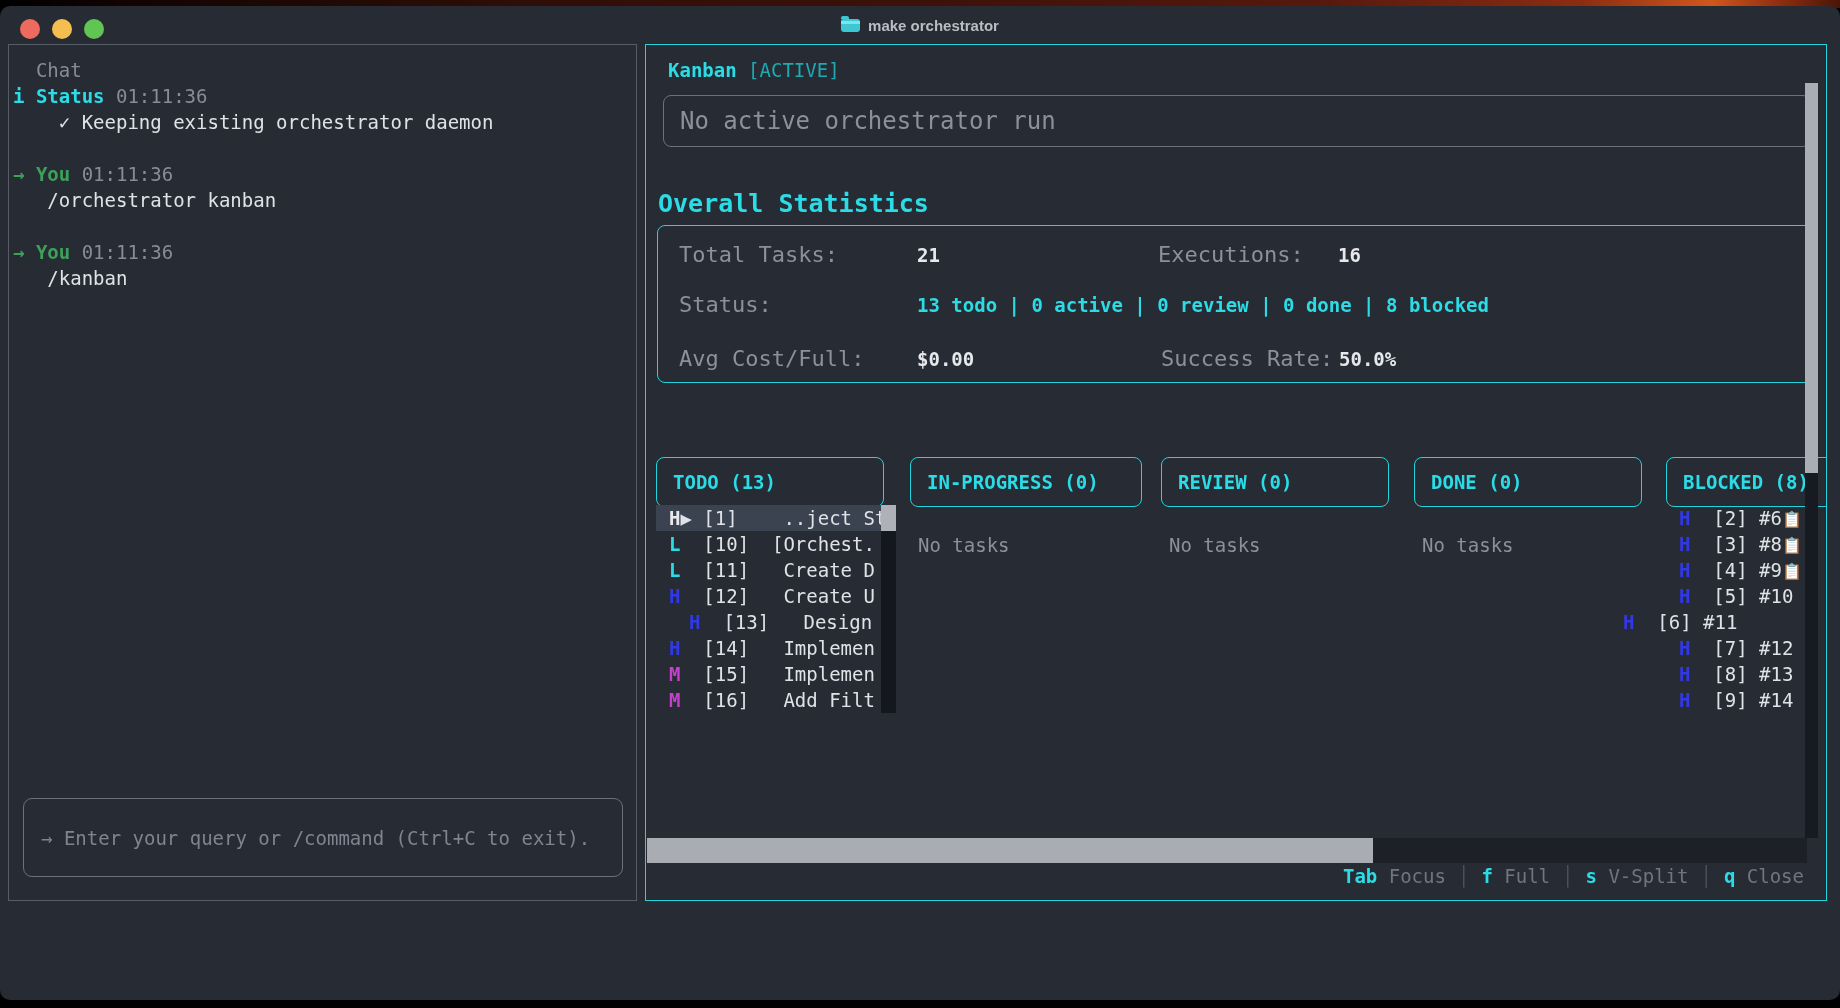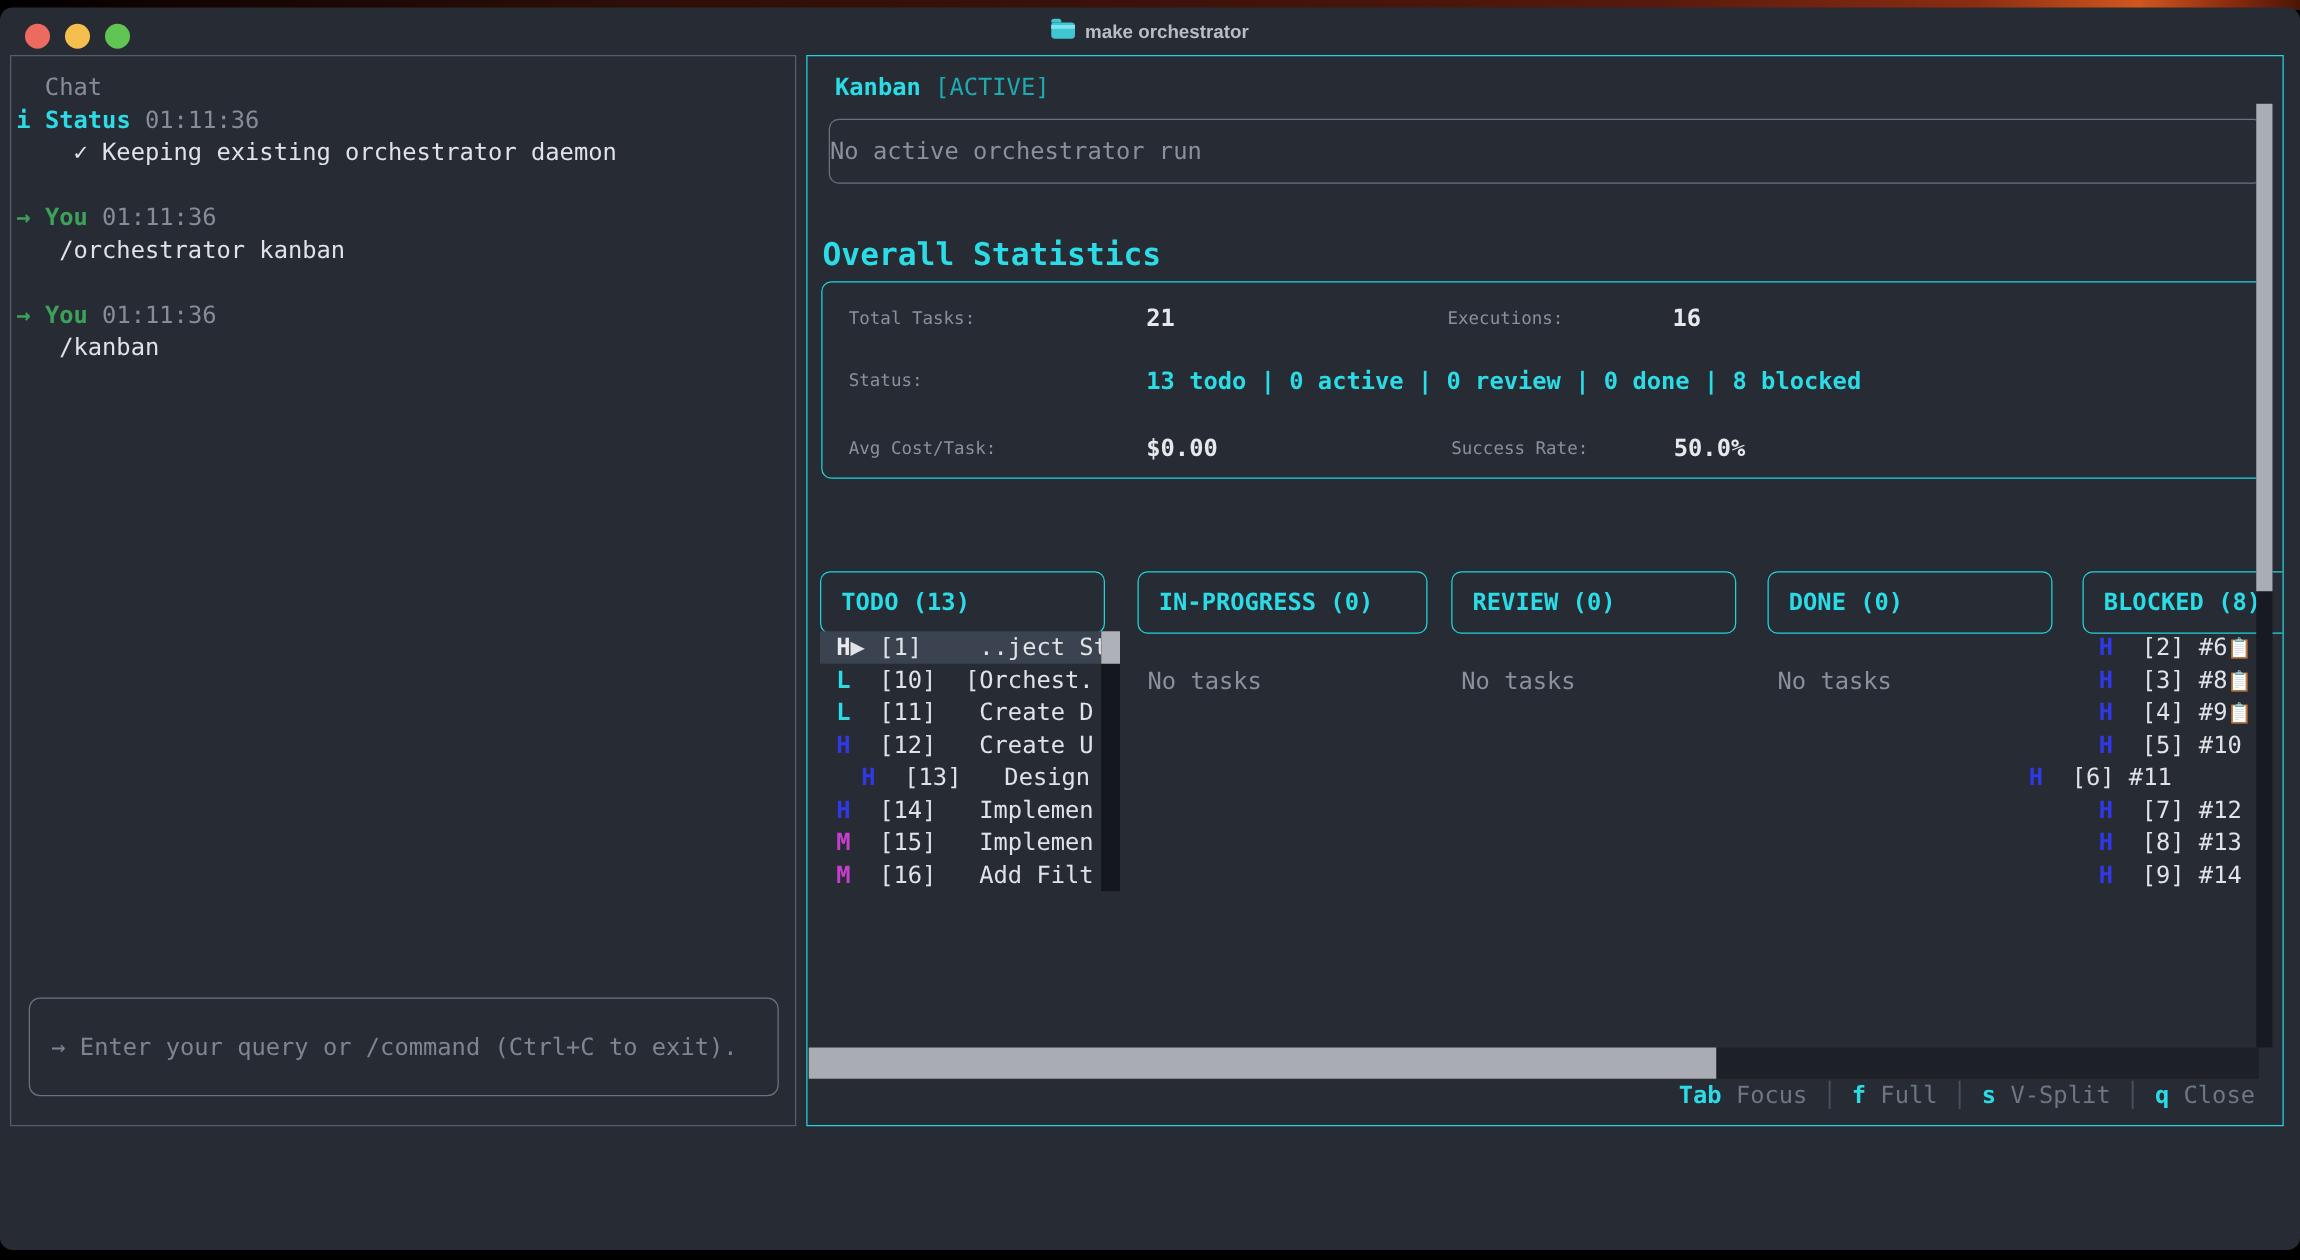--- a/index.html
+++ b/index.html
@@ -42,26 +42,26 @@
     color:#7e8590;font-size:19px;white-space:pre;}
 
   
   .kanban-panel{position:absolute;left:645px;top:38px;width:1182px;height:857px;
     border:1px solid #22d2dc;box-sizing:border-box;overflow:hidden;}
   .kb-title{position:absolute;left:22px;top:12px;font-size:19px;line-height:26px;white-space:pre;}
   .kb-name{color:#2bdce6;font-weight:bold;}
   .kb-tag{color:#1fa9b1;}
   .banner{position:absolute;left:17px;top:50px;width:1148px;height:52px;
     border:1px solid #6b717b;border-radius:8px;box-sizing:border-box;
-    display:flex;align-items:center;color:#8a919c;font-size:19px;}
+    display:flex;align-items:center;padding-left:16px;color:#8a919c;font-size:24px;}
   .stats-h{position:absolute;left:12px;top:146px;font-size:25px;line-height:26px;
     font-weight:bold;color:#2bdce6;}
   .stats-box{position:absolute;left:11px;top:180px;width:1156px;height:158px;
     border:1px solid #22d2dc;border-radius:8px;box-sizing:border-box;}
-  .sl{position:absolute;color:#8a919c;font-size:14px;line-height:26px;white-space:pre;text-align:center;}
+  .sl{position:absolute;color:#8a919c;font-size:22px;line-height:26px;white-space:pre;text-align:center;}
   .sv{position:absolute;color:#e6e8eb;font-size:19px;line-height:26px;font-weight:bold;white-space:pre;}
   .sv-cyan{color:#2bdce6;}
 
   .col-header{position:absolute;top:412px;height:50px;border:1px solid #22d2dc;
     border-radius:8px;box-sizing:border-box;display:flex;align-items:center;
     padding-left:16px;color:#2bdce6;font-weight:bold;font-size:19px;white-space:pre;}
   .task-row{position:absolute;height:26px;font-size:19px;line-height:26px;
     white-space:pre;color:#dfe2e6;overflow:hidden;}
   .task-row.sel{background:#3b4250;}
   .pri{font-weight:bold;}
@@ -114,21 +114,21 @@
 
       <div class="stats-h">Overall Statistics</div>
 
       <div class="stats-box">
         <span class="sl" style="left:21px;top:16px">Total Tasks:</span>
         <span class="sv" style="left:259px;top:16px">21</span>
         <span class="sl" style="left:500px;top:16px">Executions:</span>
         <span class="sv" style="left:680px;top:16px">16</span>
         <span class="sl" style="left:21px;top:66px">Status:</span>
         <span class="sv sv-cyan" style="left:259px;top:66px">13 todo | 0 active | 0 review | 0 done | 8 blocked</span>
-        <span class="sl" style="left:21px;top:120px">Avg Cost/Task:</span>
+        <span class="sl" style="left:21px;top:120px">Avg Cost/Full:</span>
         <span class="sv" style="left:259px;top:120px">$0.00</span>
         <span class="sl" style="left:503px;top:120px">Success Rate:</span>
         <span class="sv" style="left:681px;top:120px">50.0%</span>
       </div>
 
       <div id="kanban-cols">
           <div class="col-header" style="left: 10px; width: 228px;"><span>TODO (13)</span></div>
           <div class="task-row sel" style="left: 10px; top: 460px; width: 226px; padding-left: 13px;"><span class="pri pri-H">H</span><span>▶ [1]    ..ject St</span></div>
           <div class="task-row" style="left: 10px; top: 486px; width: 226px; padding-left: 13px;"><span class="pri pri-L">L</span><span>  [10]  [Orchest.</span></div>
           <div class="task-row" style="left: 10px; top: 512px; width: 226px; padding-left: 13px;"><span class="pri pri-L">L</span><span>  [11]   Create D</span></div>

